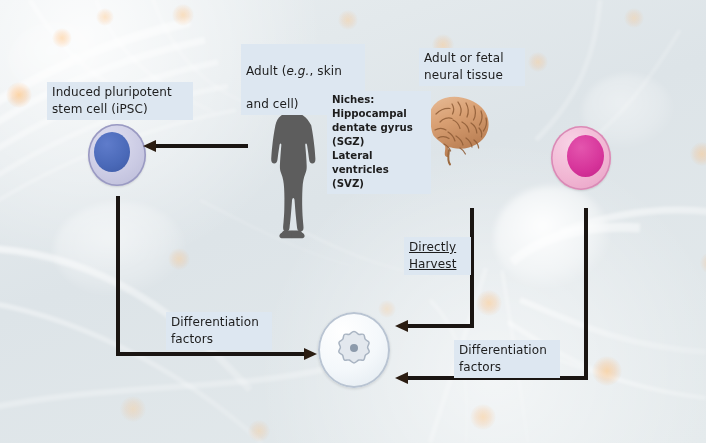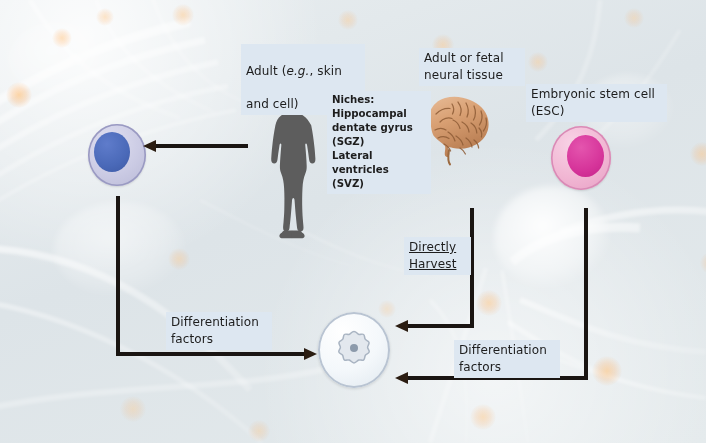--- a/index.html
+++ b/index.html
@@ -200,38 +200,38 @@
   <div class="head right" style="left:304px;top:348px;"></div>
 
   <div class="ln vt" style="left:470px;top:208px;width:4px;height:120px;"></div>
   <div class="ln hz" style="left:404px;top:324px;width:70px;height:4px;"></div>
   <div class="head left" style="left:395px;top:320px;"></div>
 
   <div class="ln vt" style="left:584px;top:208px;width:4px;height:172px;"></div>
   <div class="ln hz" style="left:404px;top:376px;width:184px;height:4px;"></div>
   <div class="head left" style="left:395px;top:372px;"></div>
 
+  <div class="label" style="left:47px;top:82px;width:136px;">Induced pluripotent
+stem cell (iPSC)</div>
 
   <div class="label" style="left:241px;top:44px;width:114px;">
     <span>Adult (</span><i>e.g.</i><span>, skin</span><br>
     <span>and cell)</span>
   </div>
 
   <div class="label small" style="left:327px;top:91px;width:94px;">Niches:
 Hippocampal
 dentate gyrus
 (SGZ)
 Lateral ventricles
 (SVZ)</div>
 
   <div class="label" style="left:419px;top:48px;width:96px;">Adult or fetal
 neural tissue</div>
 
-  <div class="label" style="left:526px;top:84px;width:131px;">Embryonic stem cell
-(ESC)</div>
 
 
   <div class="label" style="left:404px;top:237px;width:57px;text-decoration:underline;">Directly
 Harvest</div>
 
   <div class="label" style="left:166px;top:312px;width:96px;">Differentiation
 factors</div>
 
   <div class="label" style="left:454px;top:340px;width:96px;">Differentiation
 factors</div>

